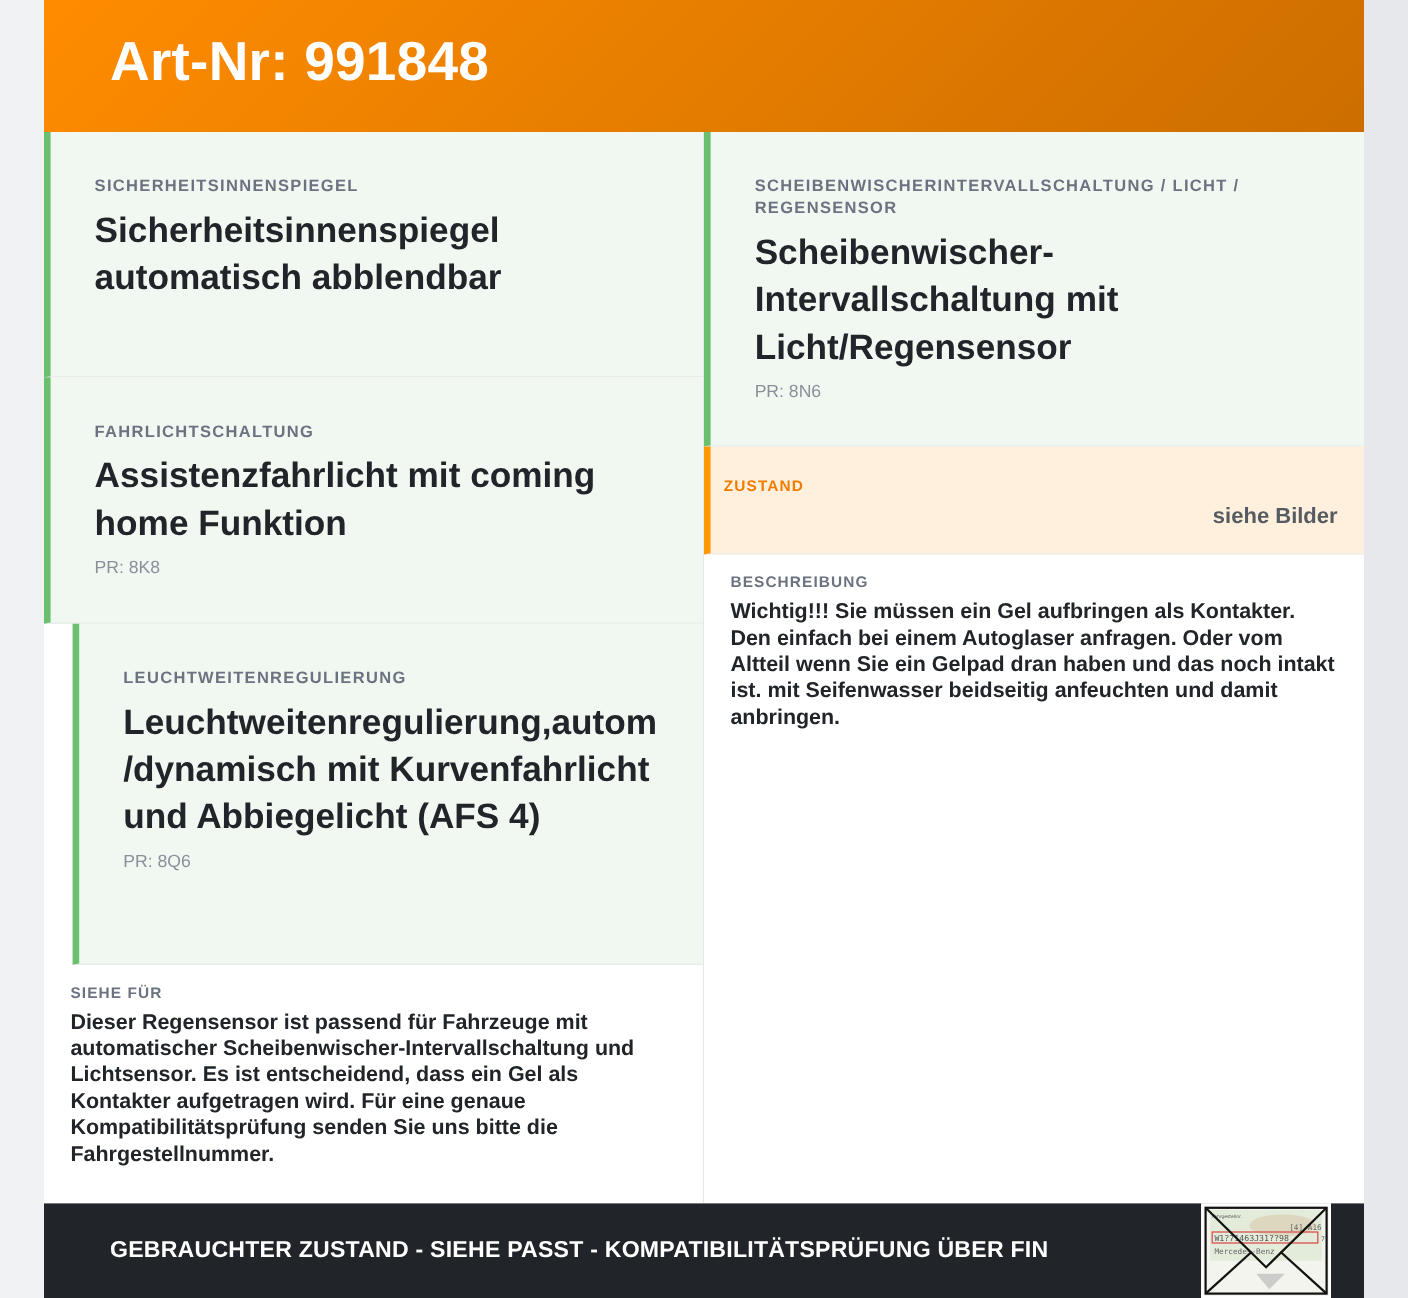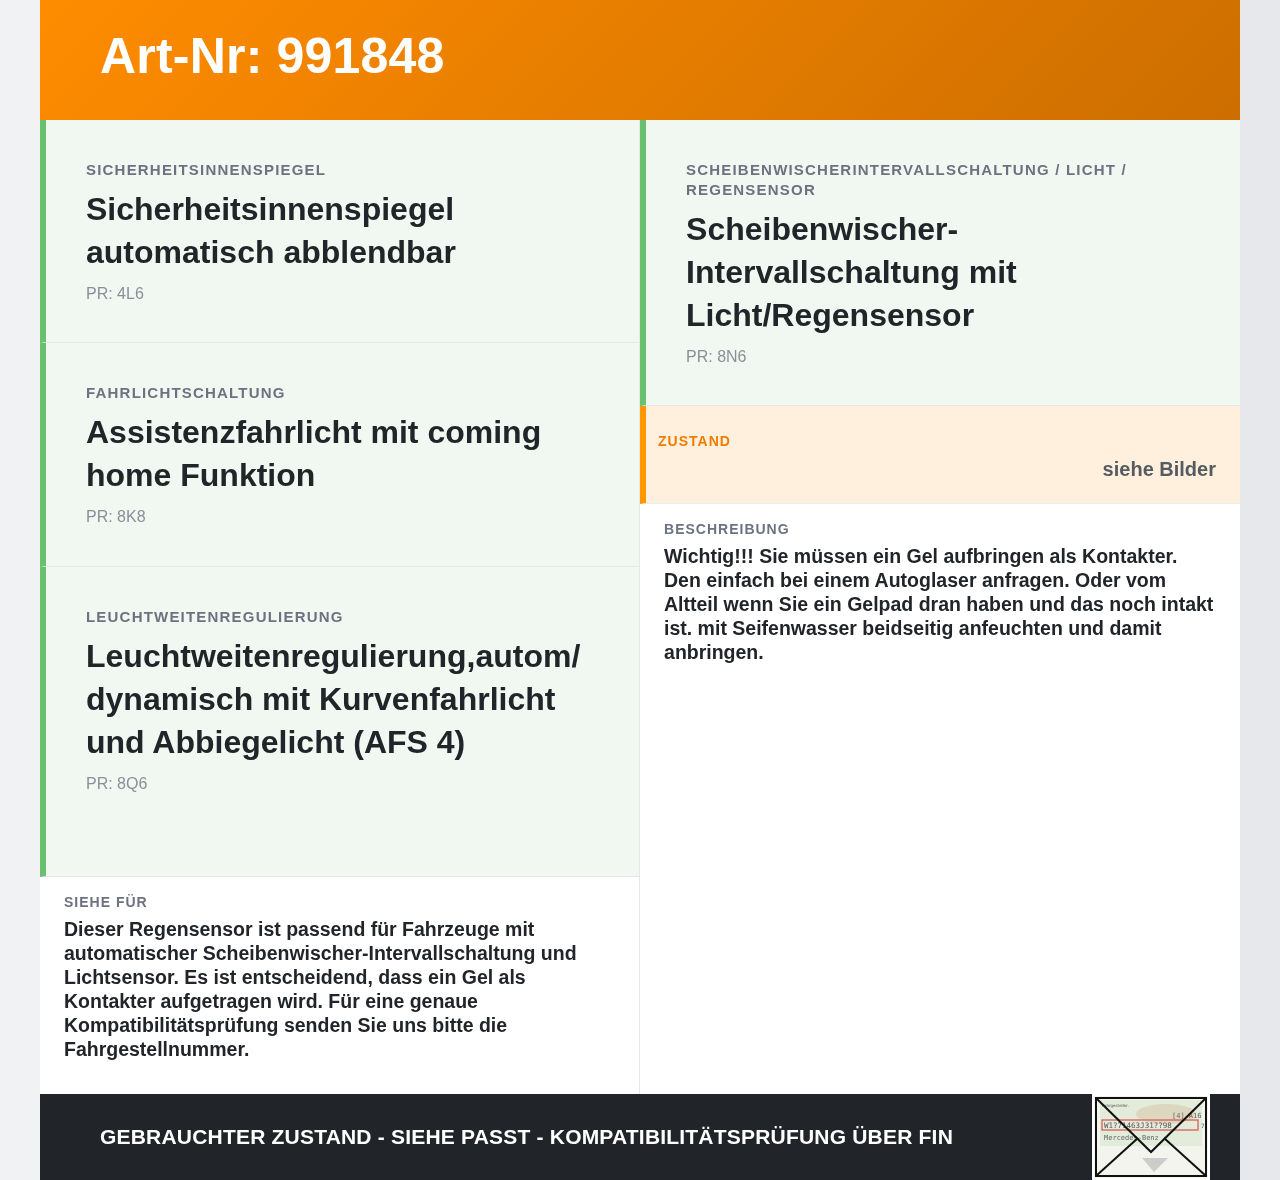--- a/index.html
+++ b/index.html
@@ -40,21 +40,21 @@
   }
   .feature .title {
     font-size: 32px; font-weight: 700; color: #212529; line-height: 43px;
     margin-top: 8px; word-wrap: break-word; overflow-wrap: anywhere;
   }
   .feature .pr {
     font-size: 16px; color: #8a9099; margin-top: 10px; line-height: 20px;
   }
   .f1 { height: 223px; }
   .f2 { height: 224px; }
-  .f3 { height: 310px; }
+  .f3 { height: 310px; margin-left: 26px; }
   .f4 { height: 310px; }
   .f5 { height: 286px; }
   .zustand {
     height: 98px; background: #fff0dd;
     border-left: 6px solid #ff9800;
     border-bottom: 1px solid #ececec;
     padding: 26px 24px 0 12px;
   }
   .zustand .label {
     font-size: 14px; font-weight: 700; color: #f07c00; letter-spacing: 1px;
@@ -93,21 +93,20 @@
   <div class="header">
     <h1>Art-Nr: 991848</h1>
   </div>
 
   <div class="grid">
 
     <div class="col left">
       <div class="feature f1">
         <div class="cat">SICHERHEITSINNENSPIEGEL</div>
         <div class="title">Sicherheitsinnenspiegel automatisch abblendbar</div>
-        <div class="pr">PR: 4L6</div>
       </div>
       <div class="feature f2">
         <div class="cat">FAHRLICHTSCHALTUNG</div>
         <div class="title">Assistenzfahrlicht mit coming home Funktion</div>
         <div class="pr">PR: 8K8</div>
       </div>
       <div class="feature f3">
         <div class="cat">LEUCHTWEITENREGULIERUNG</div>
         <div class="title">Leuchtweitenregulierung,autom/dynamisch mit Kurvenfahrlicht und Abbiegelicht (AFS 4)</div>
         <div class="pr">PR: 8Q6</div>

